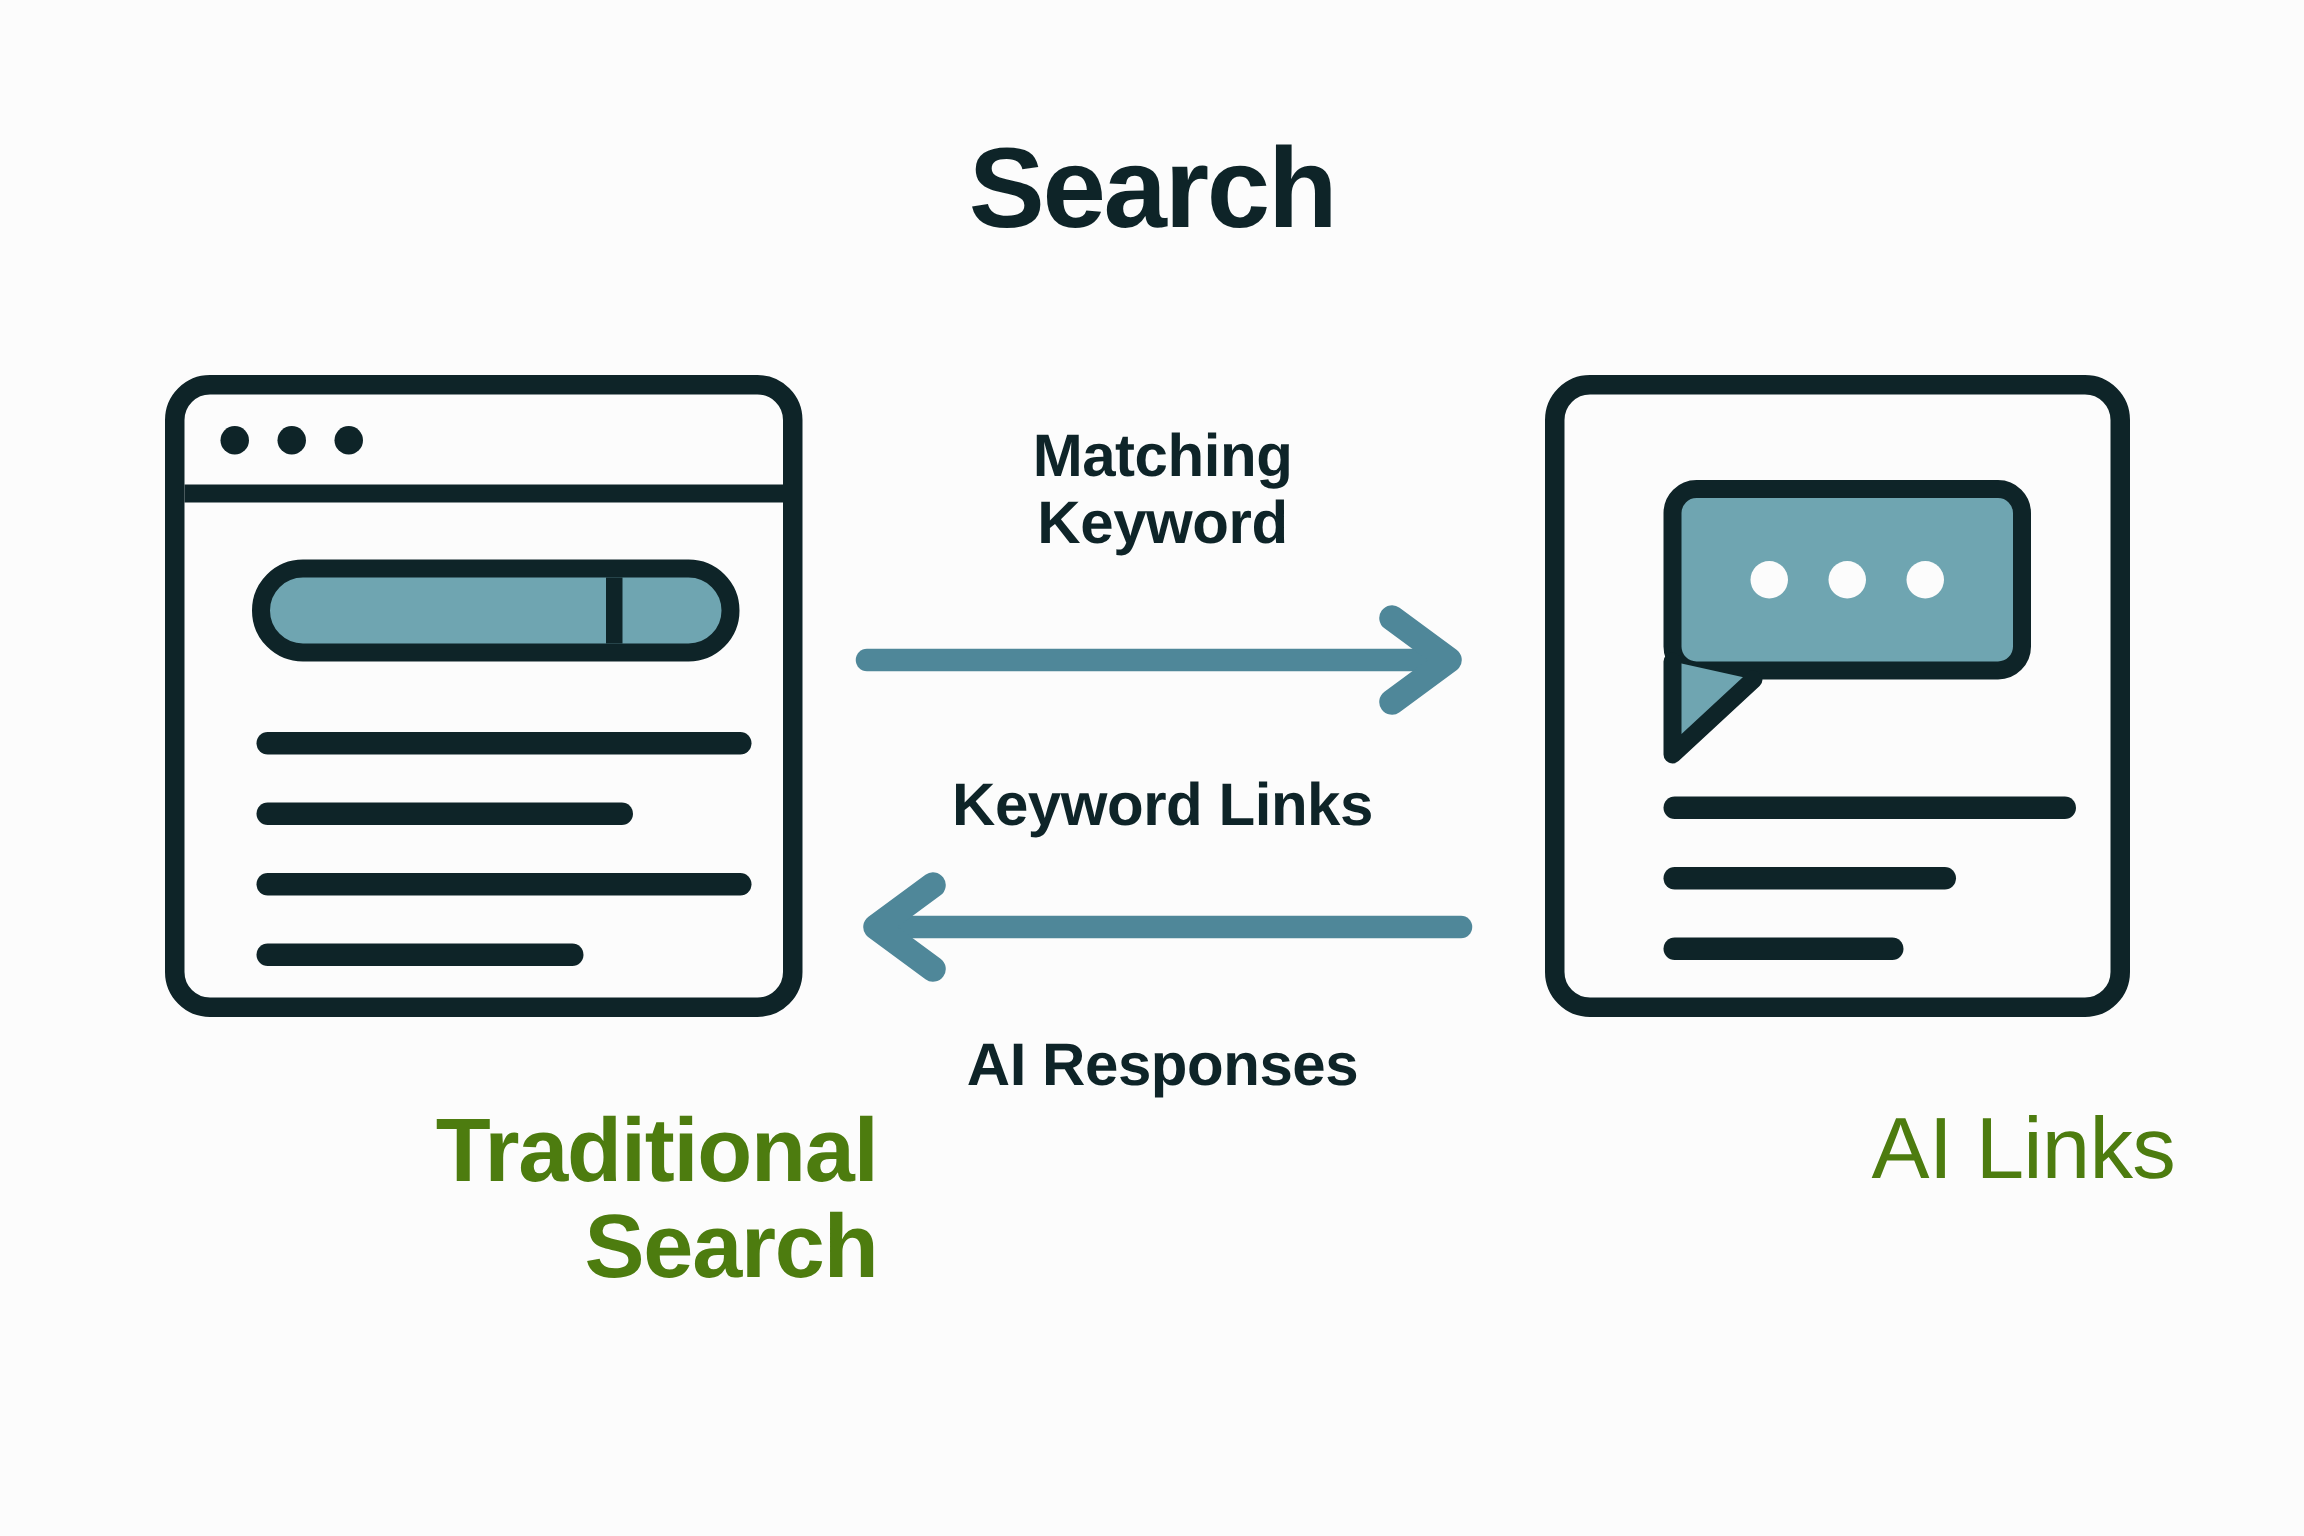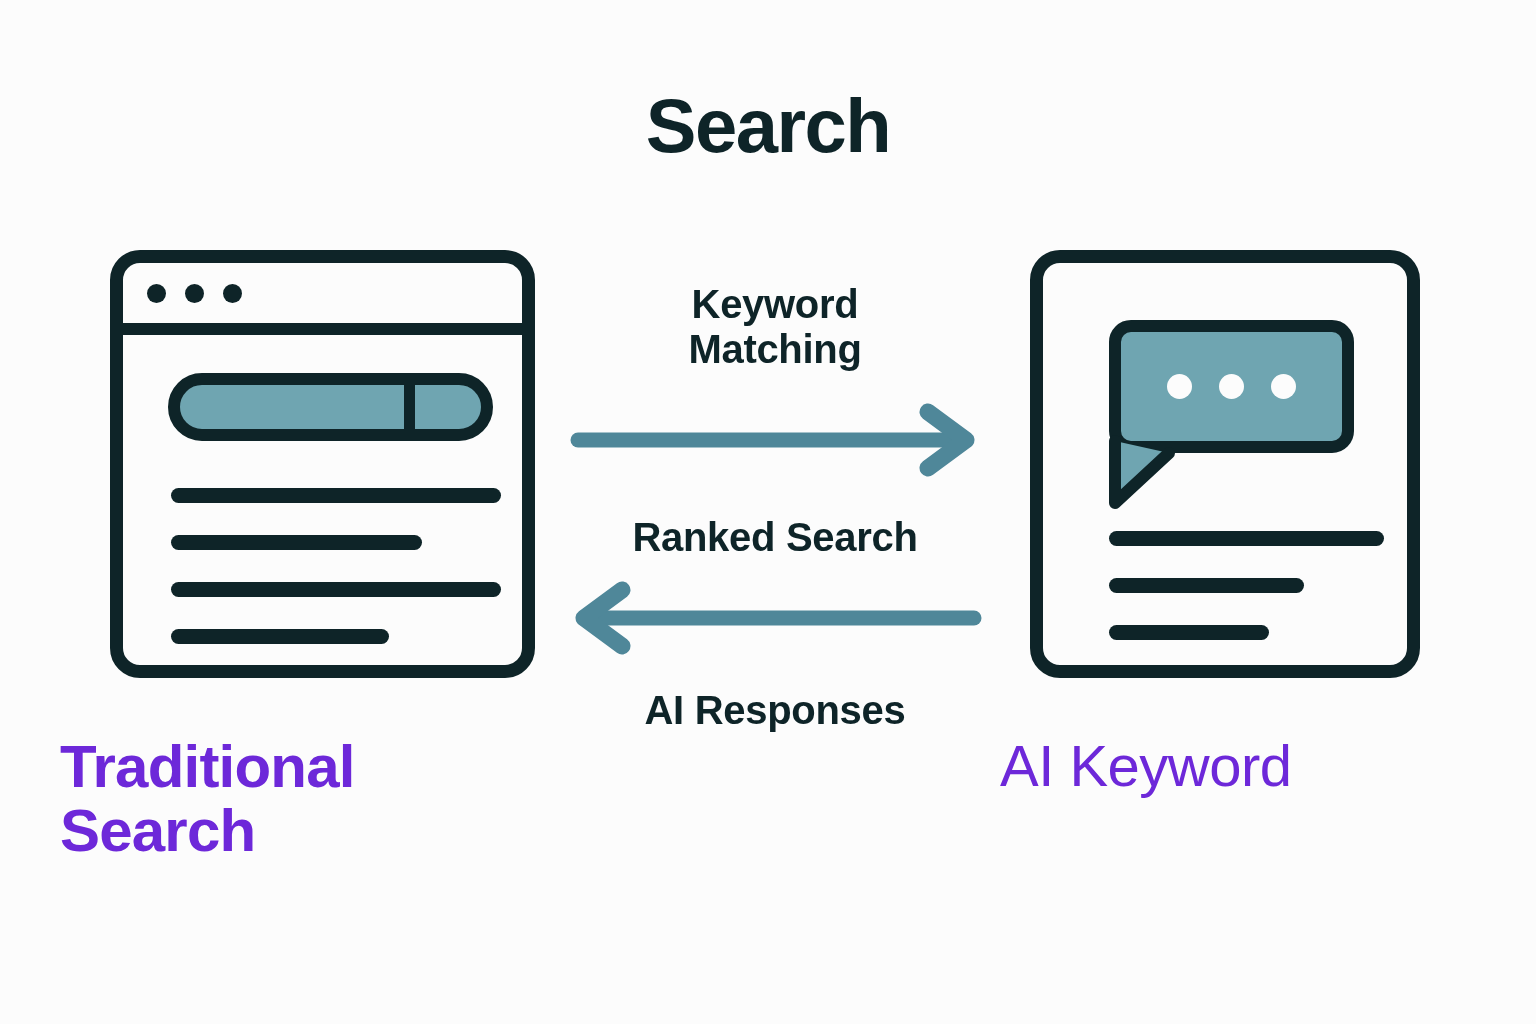--- a/index.html
+++ b/index.html
@@ -170,22 +170,22 @@
     height: 15px;
     border-radius: 8px;
     background: #0e2428;
     margin-bottom: 32px;
   }
   .ai-line:last-child { margin-bottom: 0; }
 
   
   .node-caption {
     position: absolute;
-    text-align: left;
-    color: #6d28d9;
+    text-align: right;
+    color: #4d7c0f;
     line-height: 1.06;
   }
   #traditional-search-caption {
     left: 60px;
     top: 735px;
     width: 525px;
     font-size: 60px;
     font-weight: 700;
     letter-spacing: -0.8px;
   }
@@ -295,35 +295,35 @@
 
       <div class="ai-lines">
         <div class="ai-line" style="width:100%"></div>
         <div class="ai-line" style="width:71%"></div>
         <div class="ai-line" style="width:58%"></div>
       </div>
     </div>
   </div>
 
   <div id="ai-search-caption" class="node-caption">
-    <span class="cap-line">AI Keyword</span>
+    <span class="cap-line">AI Links</span>
   </div>
 
   <div id="keyword-matching-label" class="flow-label">
+    <span class="lbl-line">Matching</span>
     <span class="lbl-line">Keyword</span>
-    <span class="lbl-line">Matching</span>
   </div>
 
   <svg id="arrow-forward" viewBox="0 0 412 76">
     <line x1="8" y1="38" x2="378" y2="38" stroke="#4f8799" stroke-width="15" stroke-linecap="round"></line>
     <polyline points="358,10 396,38 358,66" fill="none" stroke="#4f8799" stroke-width="17" stroke-linecap="round" stroke-linejoin="round"></polyline>
   </svg>
 
   <div id="ranked-links-label" class="flow-label">
-    <span class="lbl-line">Ranked Search</span>
+    <span class="lbl-line">Keyword Links</span>
   </div>
 
   <svg id="arrow-backward" viewBox="0 0 412 76">
     <line x1="404" y1="38" x2="28" y2="38" stroke="#4f8799" stroke-width="15" stroke-linecap="round"></line>
     <polyline points="52,10 14,38 52,66" fill="none" stroke="#4f8799" stroke-width="17" stroke-linecap="round" stroke-linejoin="round"></polyline>
   </svg>
 
   <div id="synthesized-ai-responses-label" class="flow-label">
     <span class="lbl-line">AI Responses</span>
   </div>

